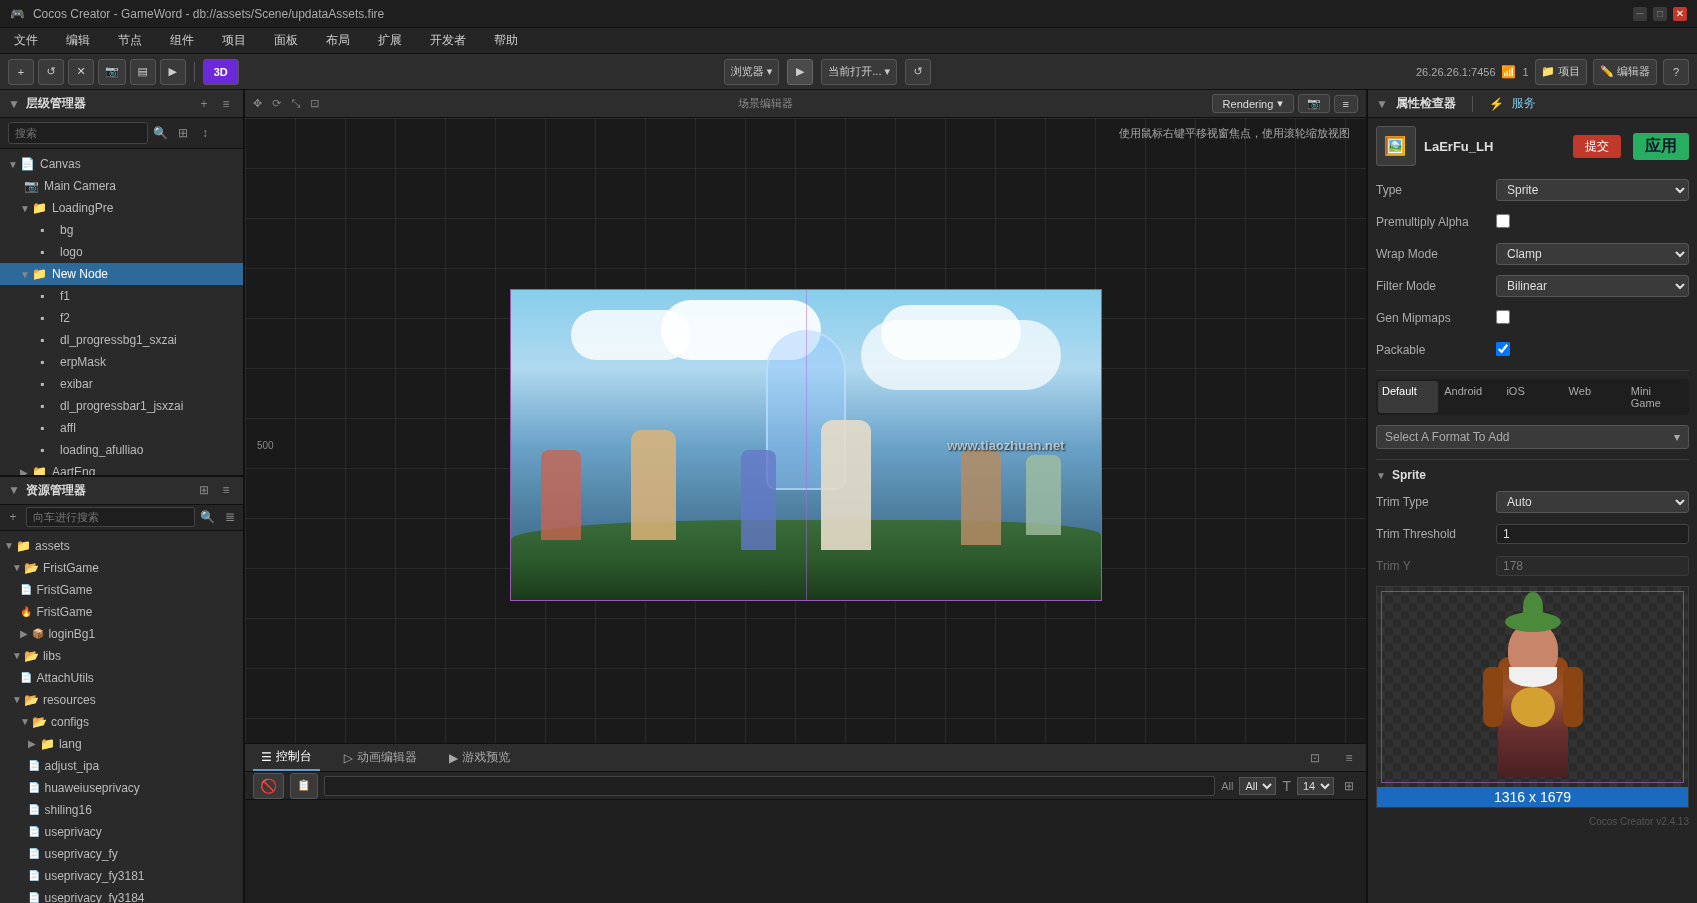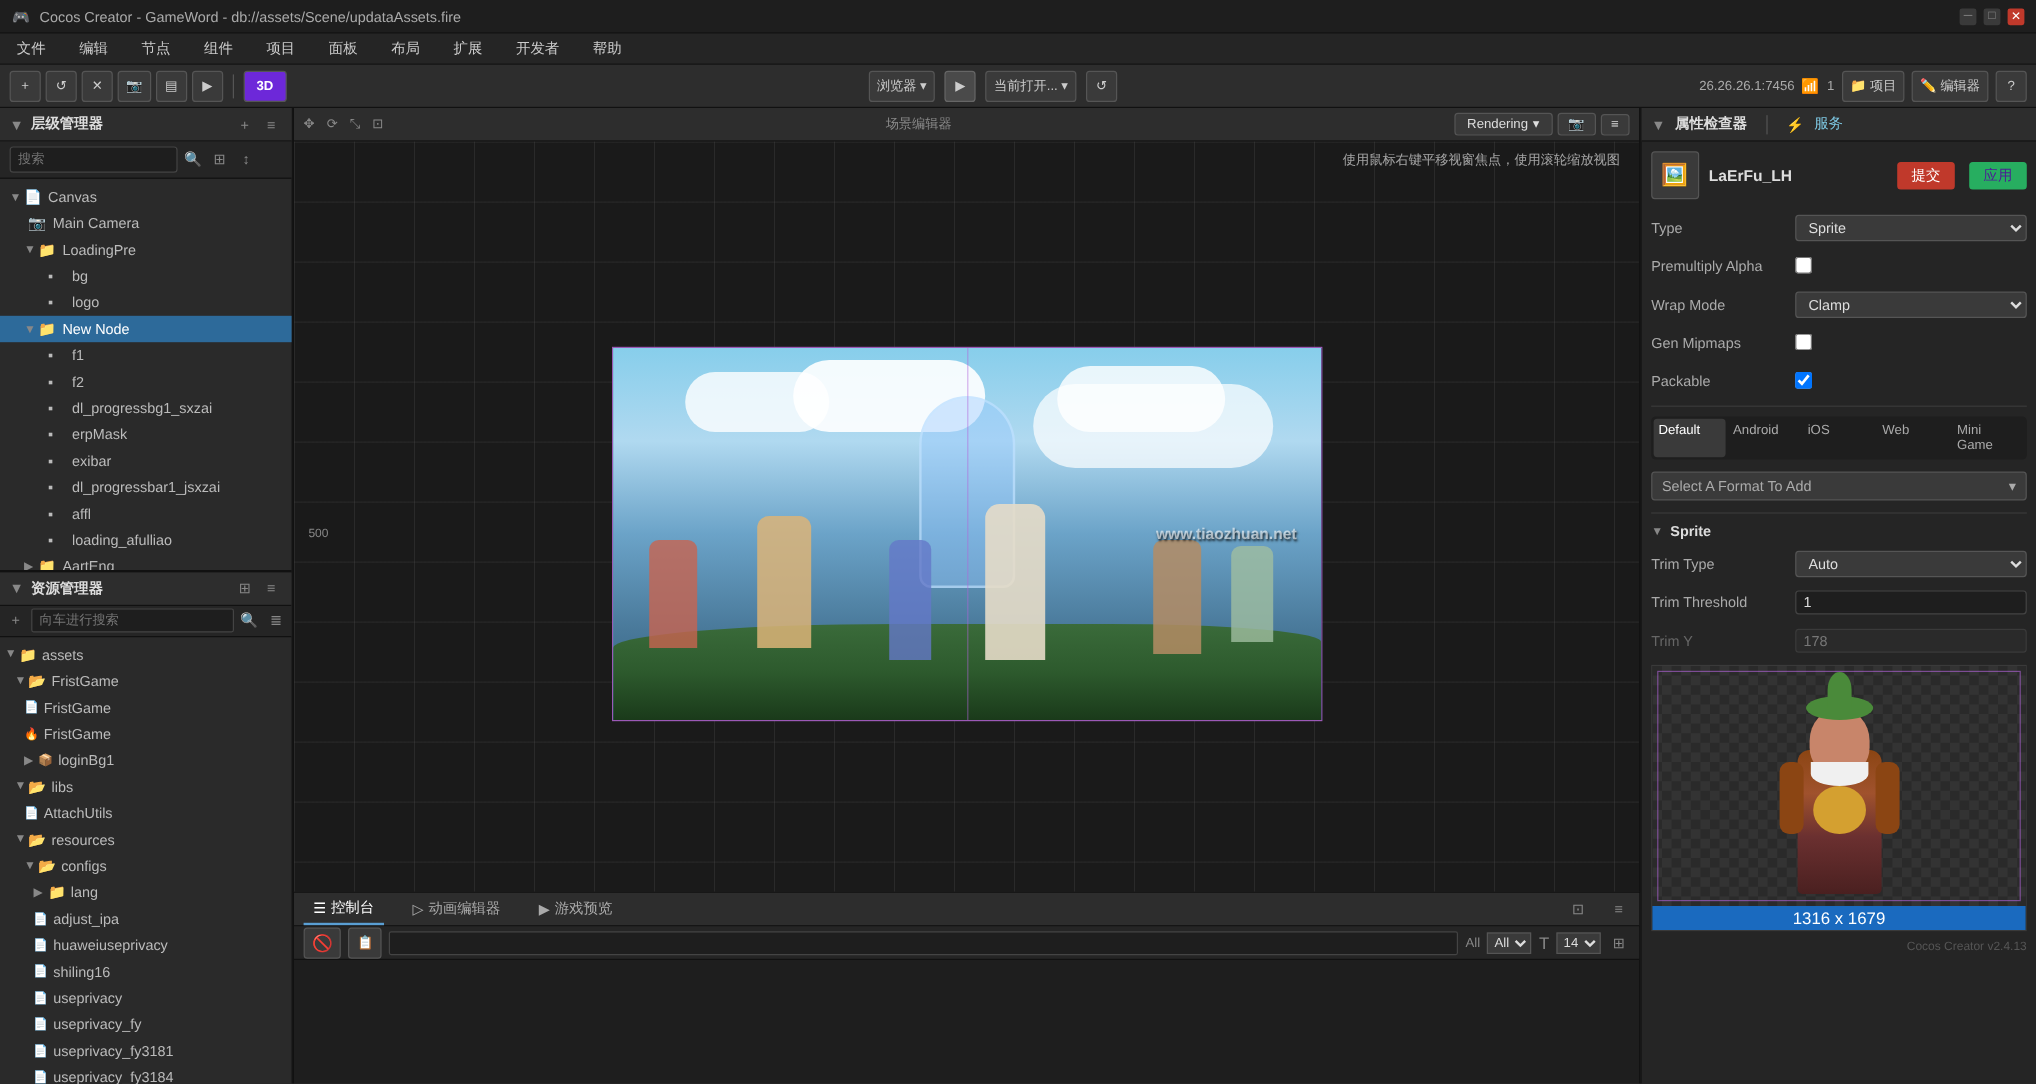--- a/index.html
+++ b/index.html
@@ -54,21 +54,21 @@
     .console-line { color: #7ec8e3; }
 
     
     #right-panel { width: 330px; background: #252525; border-left: 1px solid #111; display: flex; flex-direction: column; }
     #inspector-header { height: 28px; background: #2d2d2d; display: flex; align-items: center; padding: 0 8px; gap: 8px; border-bottom: 1px solid #111; }
     #inspector-content { flex: 1; overflow-y: auto; padding: 8px; }
     .inspector-asset-header { display: flex; align-items: center; gap: 8px; margin-bottom: 12px; }
     .asset-thumbnail { width: 40px; height: 40px; background: #3a3a3a; border: 1px solid #555; border-radius: 3px; display: flex; align-items: center; justify-content: center; color: #888; font-size: 18px; }
     .asset-name { font-size: 13px; color: #ddd; font-weight: bold; }
     .btn-confirm { background: #c0392b; border: none; color: #fff; padding: 3px 12px; border-radius: 3px; cursor: pointer; font-size: 12px; }
-    .btn-apply { background: #27ae60; border: none; color: #4c1d95; padding: 3px 12px; border-radius: 3px; cursor: pointer; font-size: 12px; }
+    .btn-apply { background: #27ae60; border: none; color: #0f172a; padding: 3px 12px; border-radius: 3px; cursor: pointer; font-size: 16px; font-weight: bold; }
     .prop-row { display: flex; align-items: center; margin-bottom: 8px; min-height: 24px; }
     .prop-label { width: 120px; color: #aaa; font-size: 12px; flex-shrink: 0; }
     .prop-value { flex: 1; }
     .prop-select { width: 100%; background: #3a3a3a; border: 1px solid #555; color: #ddd; padding: 2px 6px; font-size: 12px; border-radius: 3px; cursor: pointer; }
     .prop-checkbox { width: 14px; height: 14px; }
     .prop-input { width: 100%; background: #1e1e1e; border: 1px solid #444; color: #ddd; padding: 2px 6px; font-size: 12px; border-radius: 3px; }
     .prop-input-disabled { width: 100%; background: #2a2a2a; border: 1px solid #3a3a3a; color: #777; padding: 2px 6px; font-size: 12px; border-radius: 3px; }
     .section-divider { height: 1px; background: #3a3a3a; margin: 8px 0; }
     .section-header { display: flex; align-items: center; gap: 6px; margin-bottom: 8px; font-size: 12px; color: #ddd; font-weight: bold; }
     .section-arrow { color: #888; font-size: 10px; }
@@ -104,21 +104,21 @@
     
     ::-webkit-scrollbar { width: 6px; height: 6px; }
     ::-webkit-scrollbar-track { background: #1e1e1e; }
     ::-webkit-scrollbar-thumb { background: #555; border-radius: 3px; }
 
     .rendering-btn { background: #3a3a3a; border: 1px solid #555; color: #ddd; padding: 2px 10px; border-radius: 3px; cursor: pointer; font-size: 11px; display: flex; align-items: center; gap: 4px; }
     .camera-btn { background: #3a3a3a; border: 1px solid #555; color: #ddd; padding: 2px 8px; border-radius: 3px; cursor: pointer; font-size: 11px; }
 
     .scene-grid { position: absolute; inset: 0; background-image: linear-gradient(rgba(80,80,80,0.3) 1px, transparent 1px), linear-gradient(90deg, rgba(80,80,80,0.3) 1px, transparent 1px); background-size: 50px 50px; }
 
-    .watermark { position: absolute; top: 50%; right: 20px; transform: translateY(-50%); color: rgba(255,255,255,0.6); font-size: 13px; font-weight: bold; text-shadow: 1px 1px 2px rgba(0,0,0,0.8); white-space: nowrap; }
+    .watermark { position: absolute; top: 50%; right: 36px; transform: translateY(-50%); color: rgba(255,255,255,0.6); font-size: 13px; font-weight: bold; text-shadow: 1px 1px 2px rgba(0,0,0,0.8); white-space: nowrap; }
   </style>
 </head>
 <body>
 
 <div id="titlebar">
   <div id="titlebar-left">
     <span>🎮</span>
     <span>Cocos Creator - GameWord - db://assets/Scene/updataAssets.fire</span>
   </div>
   <div id="titlebar-controls">
@@ -512,20 +512,28 @@
 
       <div class="prop-row">
         <span class="prop-label">Wrap Mode</span>
         <div class="prop-value">
           <select class="prop-select">
             <option>Clamp</option>
           </select>
         </div>
       </div>
 
+      <div class="prop-row">
+        <span class="prop-label">Filter Mode</span>
+        <div class="prop-value">
+          <select class="prop-select">
+            <option>Bilinear</option>
+          </select>
+        </div>
+      </div>
 
       <div class="prop-row">
         <span class="prop-label">Gen Mipmaps</span>
         <div class="prop-value">
           <input type="checkbox" class="prop-checkbox" style="">
         </div>
       </div>
 
       <div class="prop-row">
         <span class="prop-label">Packable</span>

